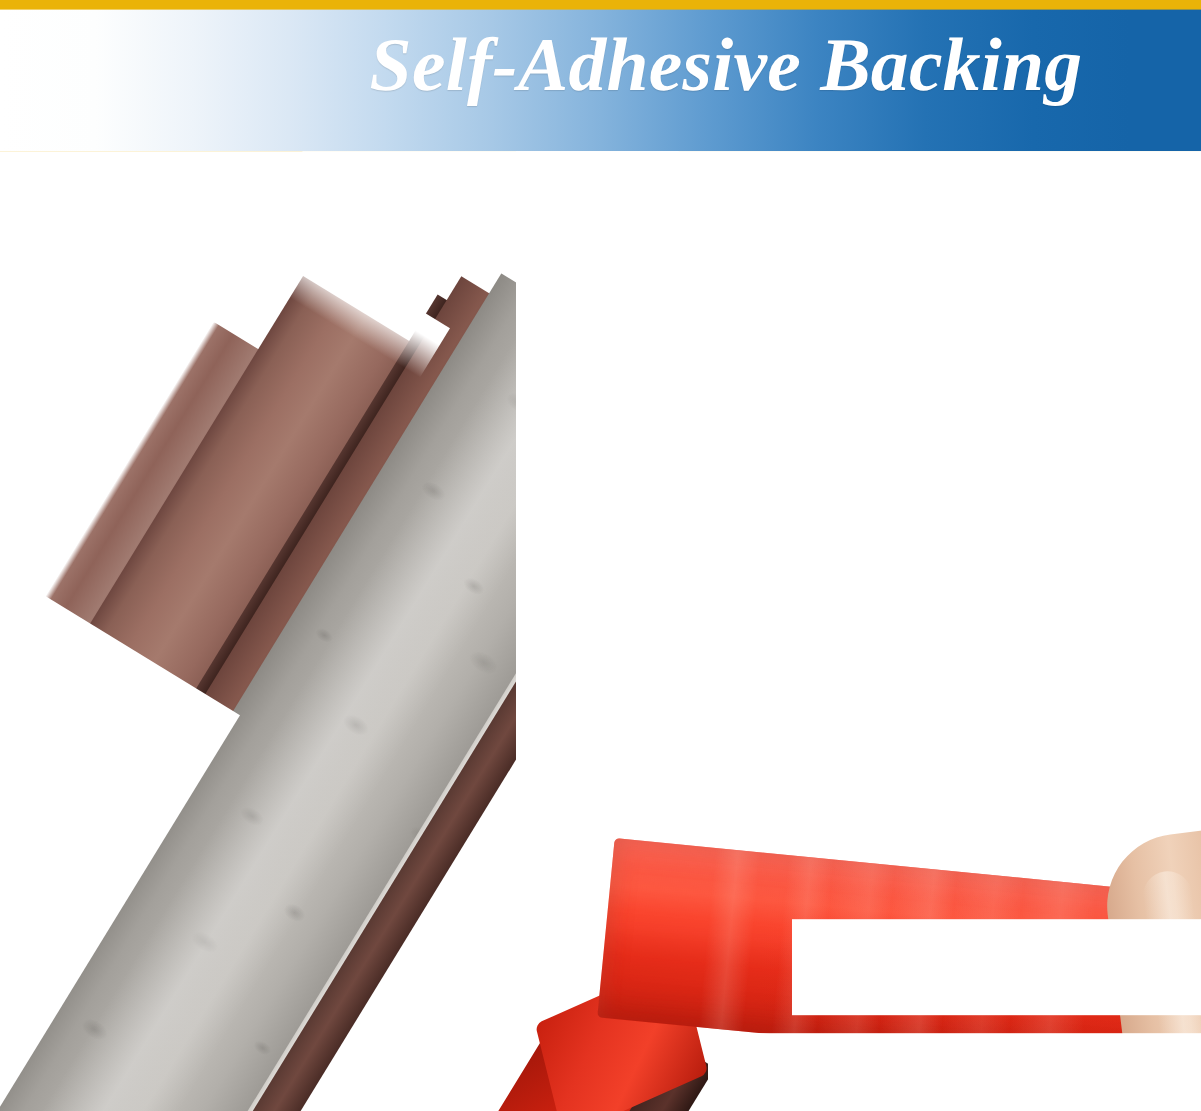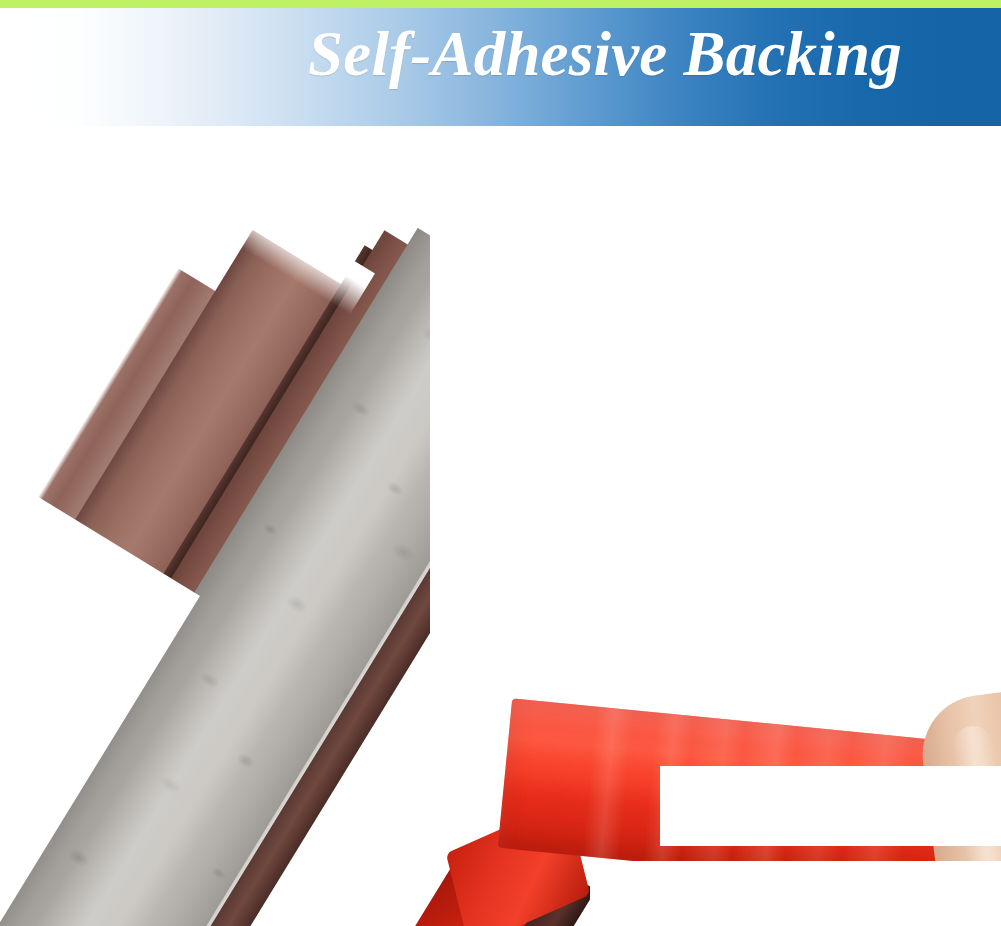--- a/index.html
+++ b/index.html
@@ -10,21 +10,21 @@
   }
   body {
     font-family: "Liberation Serif", serif;
   }
 
   #page {
     position: relative;
     width: 1001px;
     height: 926px;
     overflow: hidden;
-    background: #bef264;
+    background: #eab308;
   }
 
   
   #header-banner {
     position: absolute;
     left: 0;
     top: 8px;
     width: 1001px;
     height: 118px;
     background: linear-gradient(

